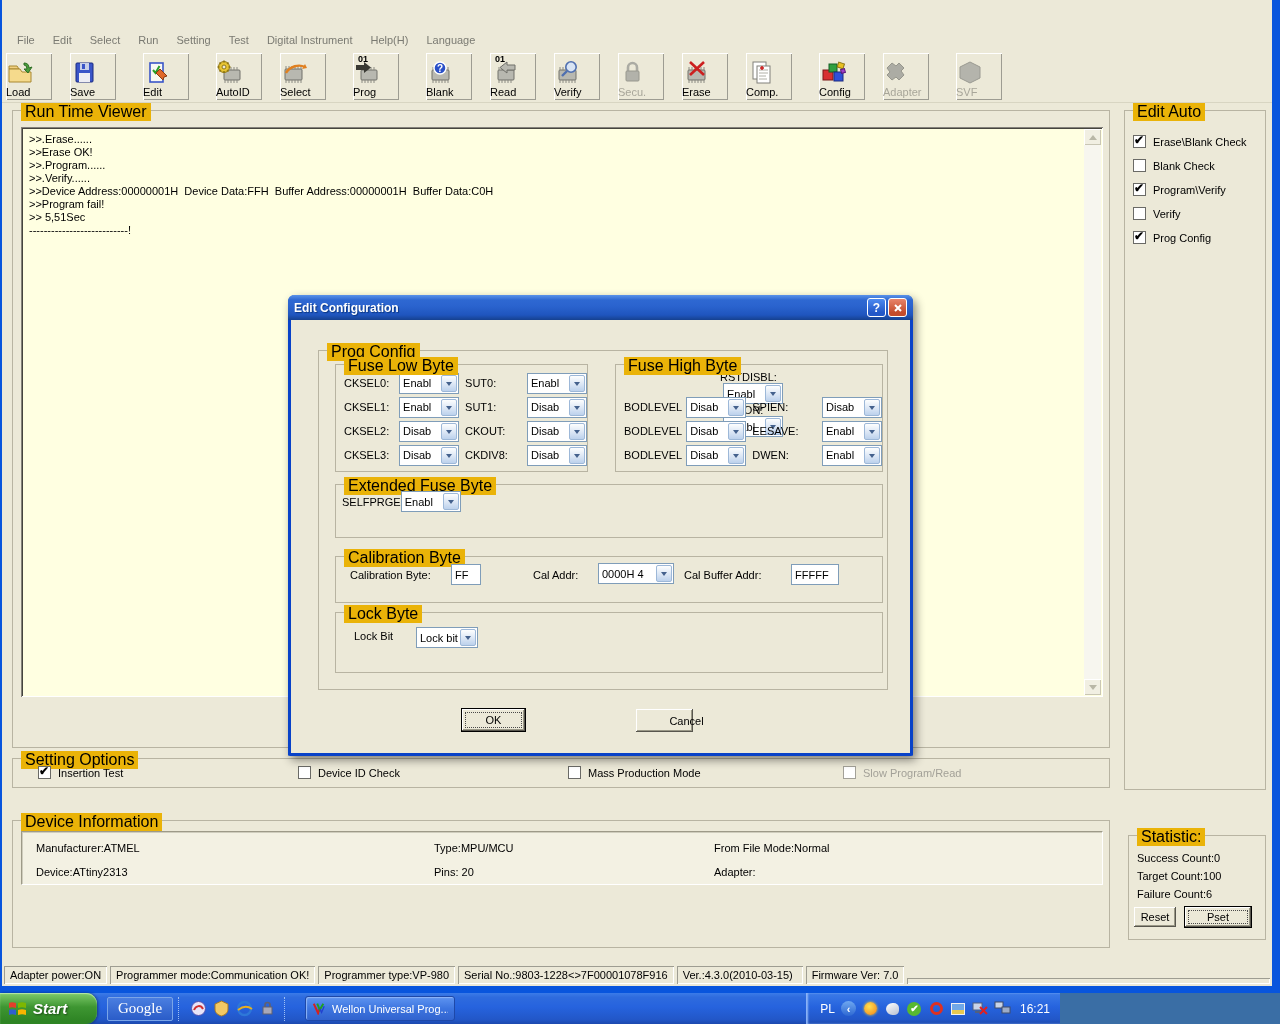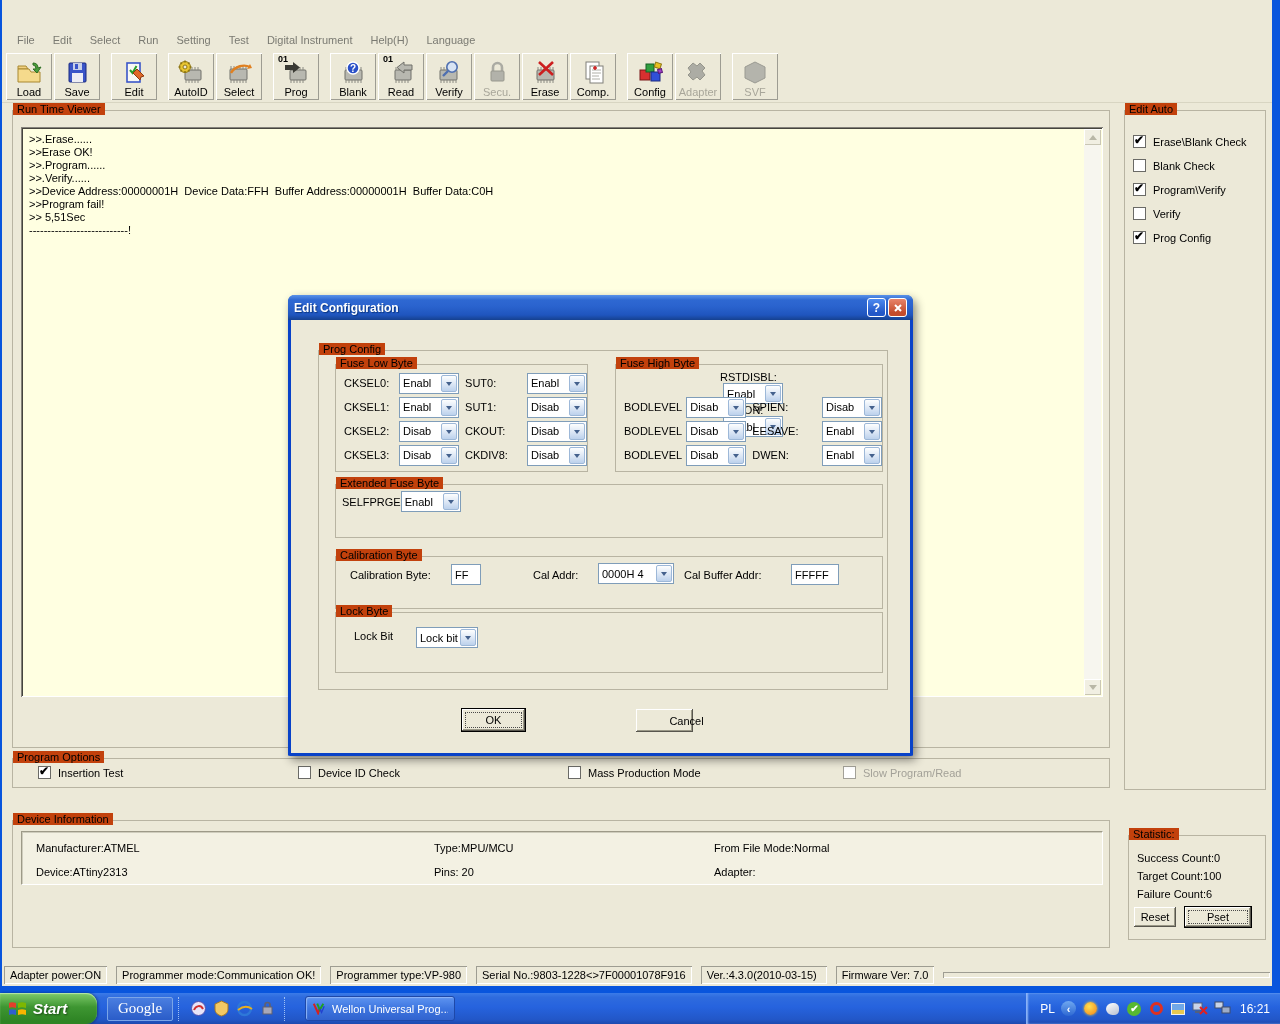--- a/index.html
+++ b/index.html
@@ -21,32 +21,32 @@
   .winbtn.close { background:linear-gradient(180deg,#E8846A,#C44B2C 80%); }
   .winbtn .bar { width:9px; height:3px; background:#fff; margin-top:9px; }
   .winbtn .box { width:9px; height:9px; border:2px solid #fff; }
 
   .menubar { position:absolute; left:0; top:29px; width:1270px; height:21px; background:#ECE9D8;
     display:flex; align-items:center; padding-left:6px; color:#7A7A72; }
   .menu-item { padding:2px 9px; }
 
   .toolbar { position:absolute; left:0; top:50px; width:1270px; height:53px; background:#ECE9D8;
     border-bottom:1px solid #D8D5C2; display:flex; align-items:center; padding-left:4px; }
-  .tbtn { position:relative; width:46px; height:47px; margin-right:2px; background:#ECE9D8;
+  .tbtn { position:relative; width:46px; height:47px; margin-right:18px; background:#ECE9D8;
     box-shadow:inset 1px 1px 0 #FFFFFF, inset -1px -1px 0 #9D9C92; display:flex; flex-direction:column;
-    align-items:center; justify-content:flex-end; padding-bottom:2px; }
+    align-items:flex-start; justify-content:flex-end; padding-bottom:2px; }
   .tgap { width:9px; }
   .tlabel { font-size:11px; line-height:12px; }
   .tbtn.disabled .tlabel { color:#A8A69A; }
   .tbadge { position:absolute; top:1px; left:5px; font-size:9px; font-weight:bold; }
   .ticon { width:28px; height:26px; }
 
   
   .gb { position:absolute; border:1px solid #B8B4A2; }
-  .gb-title { position:absolute; top:-8px; left:0; background:#c2410c; padding:0 4px; font-size:11px; white-space:nowrap; }
+  .gb-title { position:absolute; top:-8px; left:8px; background:#eab308; padding:0 4px; font-size:16px; white-space:nowrap; }
 
   
   .logbox { position:absolute; left:8px; top:16px; width:1082px; height:570px; background:#FFFFE1;
     box-shadow:inset 1px 1px 0 #84827A, inset -1px -1px 0 #FFFFFF, inset 2px 2px 0 #45443E; padding:6px 8px; }
   .logline { white-space:pre; line-height:13px; }
   .vscroll { position:absolute; right:2px; top:2px; bottom:2px; width:17px; background:#F7F6EF; }
   .sbtn { position:absolute; left:0; width:17px; height:16px; background:#F1EFE2;
     box-shadow:inset 1px 1px 0 #fff, inset -1px -1px 0 #C9C6B4; display:flex; align-items:center; justify-content:center; }
   .sbtn.up { top:0; } .sbtn.down { bottom:0; }
   .tri-up { border:4px solid transparent; border-bottom:5px solid #B9B7A6; margin-top:-4px; }
@@ -64,21 +64,21 @@
   .sunken span { position:absolute; white-space:nowrap; }
 
   
   .btn { position:absolute; background:#ECE9D8; font-size:11px; display:flex; align-items:center; justify-content:center;
     box-shadow:inset -1px -1px 0 #58564E, inset 1px 1px 0 #FFFFFF, inset -2px -2px 0 #9A9887; }
   .btn.default { border:1px solid #000; }
   .btn.default::after { content:""; position:absolute; inset:3px; border:1px dotted #4a4a4a; }
 
   
   .statusbar { position:absolute; left:0; bottom:0; width:1270px; height:23px; background:#ECE9D8;
-    display:flex; align-items:center; padding:2px 2px; gap:9px; }
+    display:flex; align-items:flex-end; padding:2px 2px; gap:3px; }
   .sseg { box-shadow:inset 1px 1px 0 #9E9D92, inset -1px -1px 0 #FFFFFF; padding:3px 6px; white-space:nowrap; }
   .sseg.fill { flex:1; }
 
   
   .dialog { position:absolute; left:288px; top:295px; width:625px; height:461px; background:#ECE9D8;
     border:3px solid #0842C8; border-top:none; border-radius:7px 7px 2px 2px; box-shadow:3px 4px 10px rgba(0,0,0,.45); z-index:50; }
   .dtitle { height:25px; margin:0 -3px; background:linear-gradient(180deg,#5A92E8 0%,#2E68D2 20%,#2A63CE 45%,#1F55BE 80%,#16418F 100%);
     border-radius:6px 6px 0 0; display:flex; align-items:center; padding:0 6px; }
   .dtitle .dtext { color:#fff; font-weight:bold; font-size:12px; text-shadow:1px 1px 1px #0A3580; }
   .dbtns { margin-left:auto; display:flex; gap:2px; }
@@ -93,21 +93,21 @@
     background:linear-gradient(180deg,#FDFEFE,#D8E4F4 60%,#BCD1EC); display:flex; align-items:center; justify-content:center; }
   .combo .arrow-btn::after { content:""; border:3px solid transparent; border-top:4px solid #44618D; margin-top:4px; }
   .tinput { height:21px; background:#fff; border:1px solid #7F9DB9; font-family:"Liberation Sans",sans-serif; font-size:11px; padding:0 3px; }
 
   .frow { display:flex; align-items:center; height:24px; padding-left:8px; }
   .frow .l1 { width:64px; } .frow .l2 { width:72px; margin-left:6px; }
   .fh .l1 { width:66px; } .fh .l2 { width:74px; }
   .frow .combo { width:60px; }
 
   
-  .taskbar { position:absolute; left:0; bottom:0; width:1280px; height:31px;
+  .taskbar { position:absolute; left:0; bottom:0; width:1060px; height:31px;
     background:linear-gradient(180deg,#3B7BE8 0%,#2E6BDE 14%,#2663DE 45%,#2257C8 85%,#1C49AE 100%); display:flex; align-items:center; }
   .startbtn { height:31px; width:97px; border-radius:0 11px 11px 0; display:flex; align-items:center; gap:5px; padding-left:8px;
     background:linear-gradient(180deg,#7FCB6B 0%,#3E9632 45%,#2E8424 90%); box-shadow:inset 0 1px 1px #B8E8A8, 1px 0 3px rgba(0,0,0,.4);
     color:#fff; font-weight:bold; font-style:italic; font-size:15px; text-shadow:1px 1px 2px #1A4A12; }
   .tb-google { margin-left:10px; height:24px; padding:0 10px; display:flex; align-items:center;
     background:linear-gradient(180deg,#4A7EE0,#2A5CC8); border:1px solid #7AA5E8; border-radius:2px;
     color:#fff; font-family:"Liberation Serif",serif; font-size:15px; }
   .tb-sep { width:4px; height:24px; margin:0 5px; border-left:1px dotted #9FC0F4; }
   .ql { width:19px; height:19px; margin:0 2px; display:flex; align-items:center; justify-content:center; }
   .taskbtn { margin-left:12px; height:25px; width:150px; display:flex; align-items:center; gap:5px; padding:0 6px;
@@ -314,21 +314,21 @@
         <span class="cb"></span>
         <span>Verify</span>
       </div>
       <div class="cbrow" style="left:8px; top:120px;">
         <span class="cb checked"></span>
         <span>Prog Config</span>
       </div>
     </div>
 
     <div class="gb" style="left:10px; top:758px; width:1098px; height:30px;">
-      <span class="gb-title">Program Options</span>
+      <span class="gb-title">Setting Options</span>
       <div class="cbrow" style="left:25px; top:7px;">
         <span class="cb checked"></span>
         <span>Insertion Test</span>
       </div>
       <div class="cbrow" style="left:285px; top:7px;">
         <span class="cb"></span>
         <span>Device ID Check</span>
       </div>
       <div class="cbrow" style="left:555px; top:7px;">
         <span class="cb"></span>
@@ -502,21 +502,21 @@
         <span class="gb-title">Extended Fuse Byte</span>
         <div style="position:absolute; left:6px; top:6px; display:flex; align-items:center;">
           <span class="flabel">SELFPRGE</span>
           <div class="combo" style="width:60px;">
               <span class="val">Enabl</span>
               <span class="arrow-btn"></span>
             </div>
         </div>
       </div>
 
-      <div class="gb" style="left:16px; top:205px; width:548px; height:53px;">
+      <div class="gb" style="left:16px; top:205px; width:548px; height:47px;">
         <span class="gb-title">Calibration Byte</span>
         <span style="position:absolute; left:14px; top:12px;">Calibration Byte:</span>
         <input class="tinput" style="position: absolute; left: 115px; top: 7px; width: 30px;" value="FF">
         <span style="position:absolute; left:197px; top:12px;">Cal Addr:</span>
         <div class="combo" style="position:absolute; left:262px; top:6px; width:76px;">
             <span class="val">0000H  4</span>
             <span class="arrow-btn"></span>
           </div>
         <span style="position:absolute; left:348px; top:12px;">Cal Buffer Addr:</span>
         <input class="tinput" style="position: absolute; left: 455px; top: 7px; width: 48px;" value="FFFFF">

